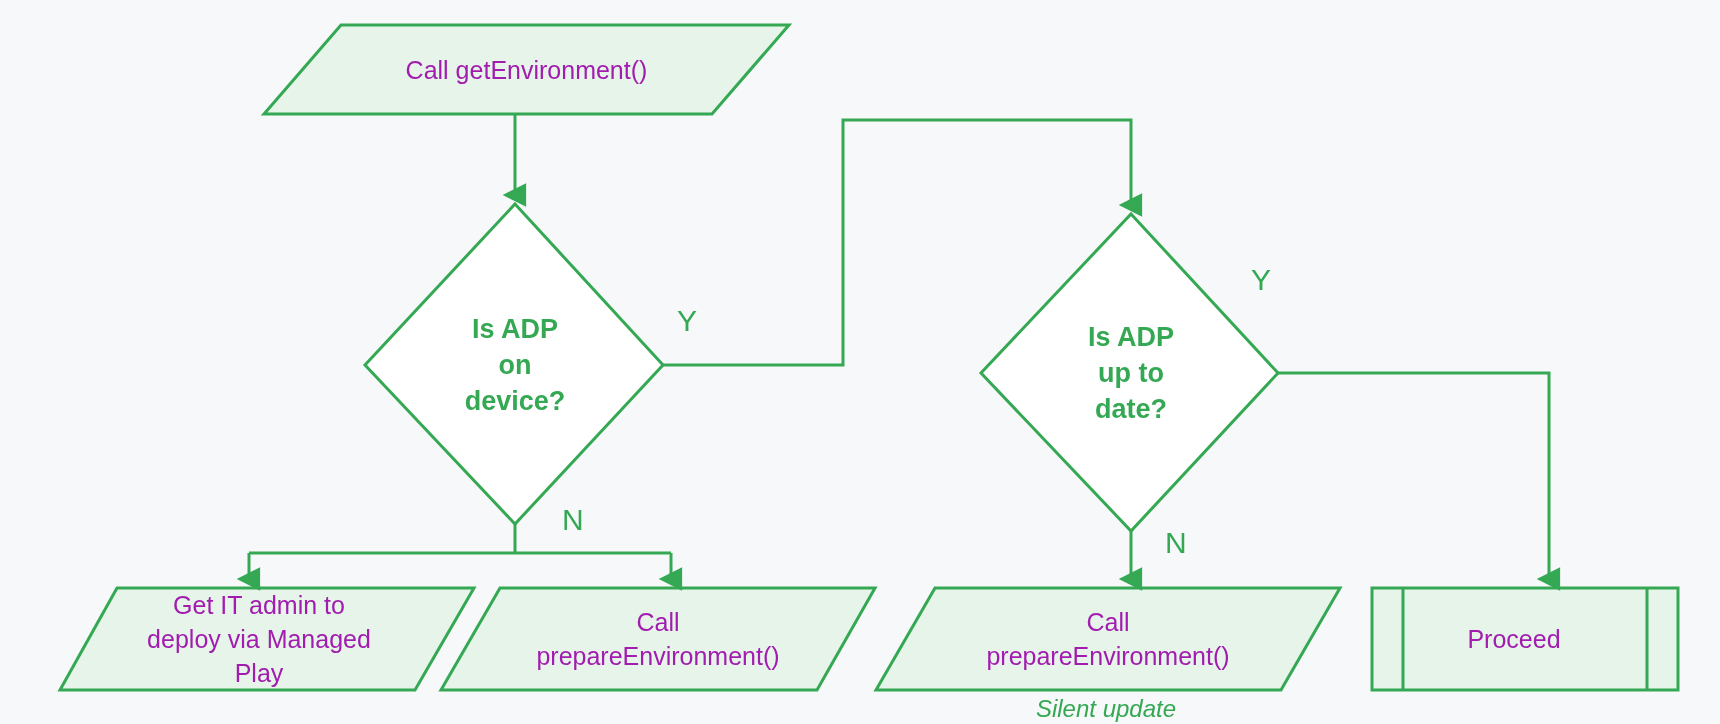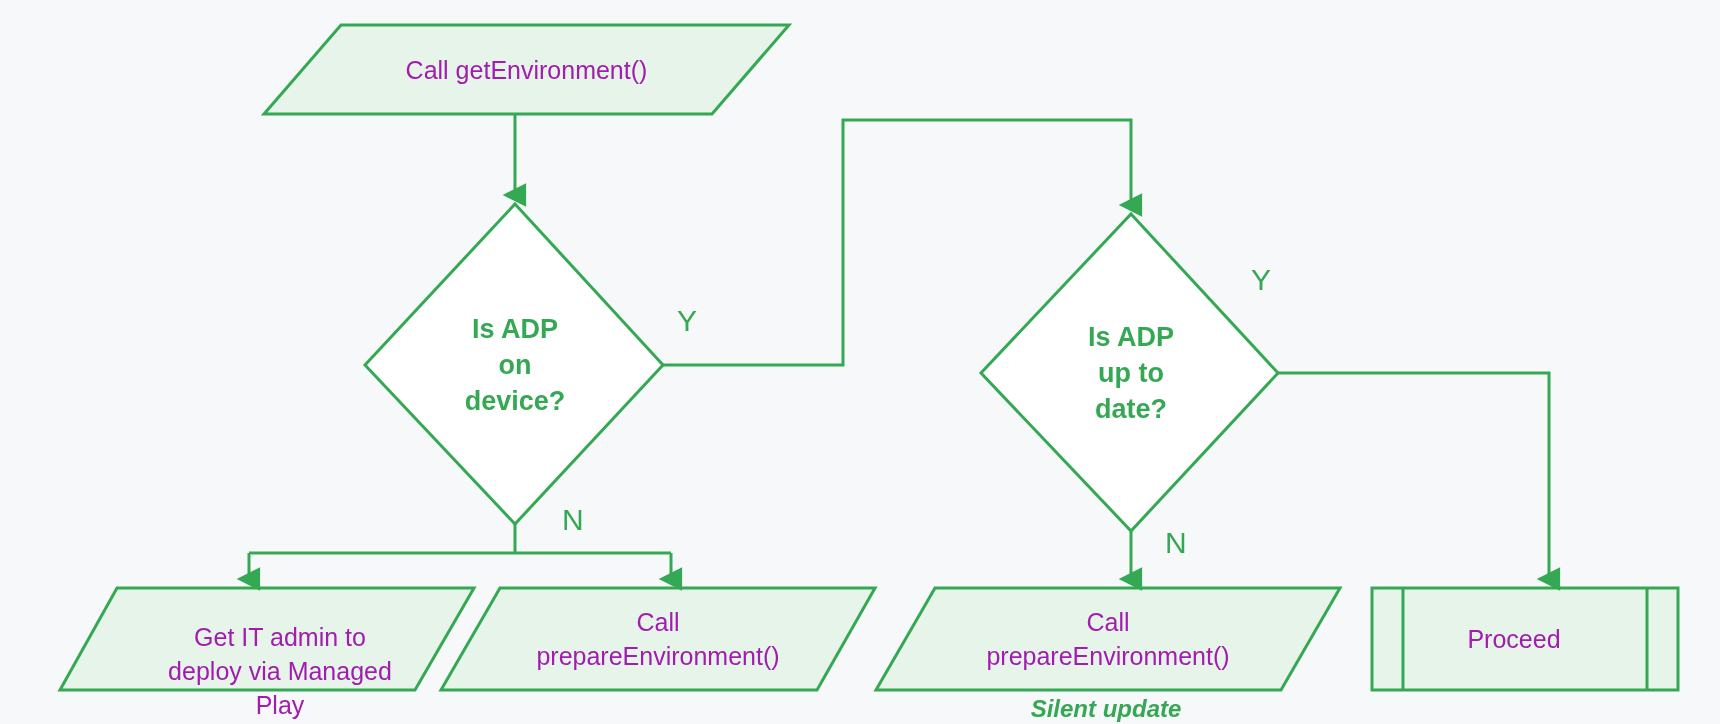--- a/index.html
+++ b/index.html
@@ -54,21 +54,20 @@
     line-height: 30px;
     font-weight: 400;
   }
   .annotation {
     position: absolute;
     color: #34a853;
     font-size: 24px;
     line-height: 28px;
     font-style: italic;
     text-align: center;
-    font-weight: bold;
   }
 </style>
 </head>
 <body>
 
 <div id="flow-root">
 
   <svg id="flow-svg" viewBox="0 0 1720 724">
     <defs>
       <marker id="arrowhead" markerWidth="9" markerHeight="9" refX="4.5" refY="4.5" orient="auto" markerUnits="strokeWidth">
@@ -113,21 +112,21 @@
   <div class="node-label lbl-process" style="left:264px; top:25px; width:525px; height:89px;">Call getEnvironment()</div>
 
   <div class="node-label lbl-decision" style="left:405px; top:295px; width:220px; height:140px;">Is ADP
 on
 device?</div>
 
   <div class="node-label lbl-decision" style="left:1021px; top:303px; width:220px; height:140px;">Is ADP
 up to
 date?</div>
 
-  <div class="node-label lbl-process" style="left:93px; top:588px; width:374px; height:102px;margin-top:32px;">Get IT admin to
+  <div class="node-label lbl-process" style="left:72px; top:588px; width:374px; height:102px;">Get IT admin to
 deploy via Managed
 Play</div>
 
   <div class="node-label lbl-process" style="left:451px; top:588px; width:414px; height:102px;">Call
 prepareEnvironment()</div>
 
   <div class="node-label lbl-process" style="left:886px; top:588px; width:444px; height:102px;">Call
 prepareEnvironment()</div>
 
   <div class="node-label lbl-process" style="left:1403px; top:588px; width:222px; height:102px;text-align:center;">Proceed</div>

